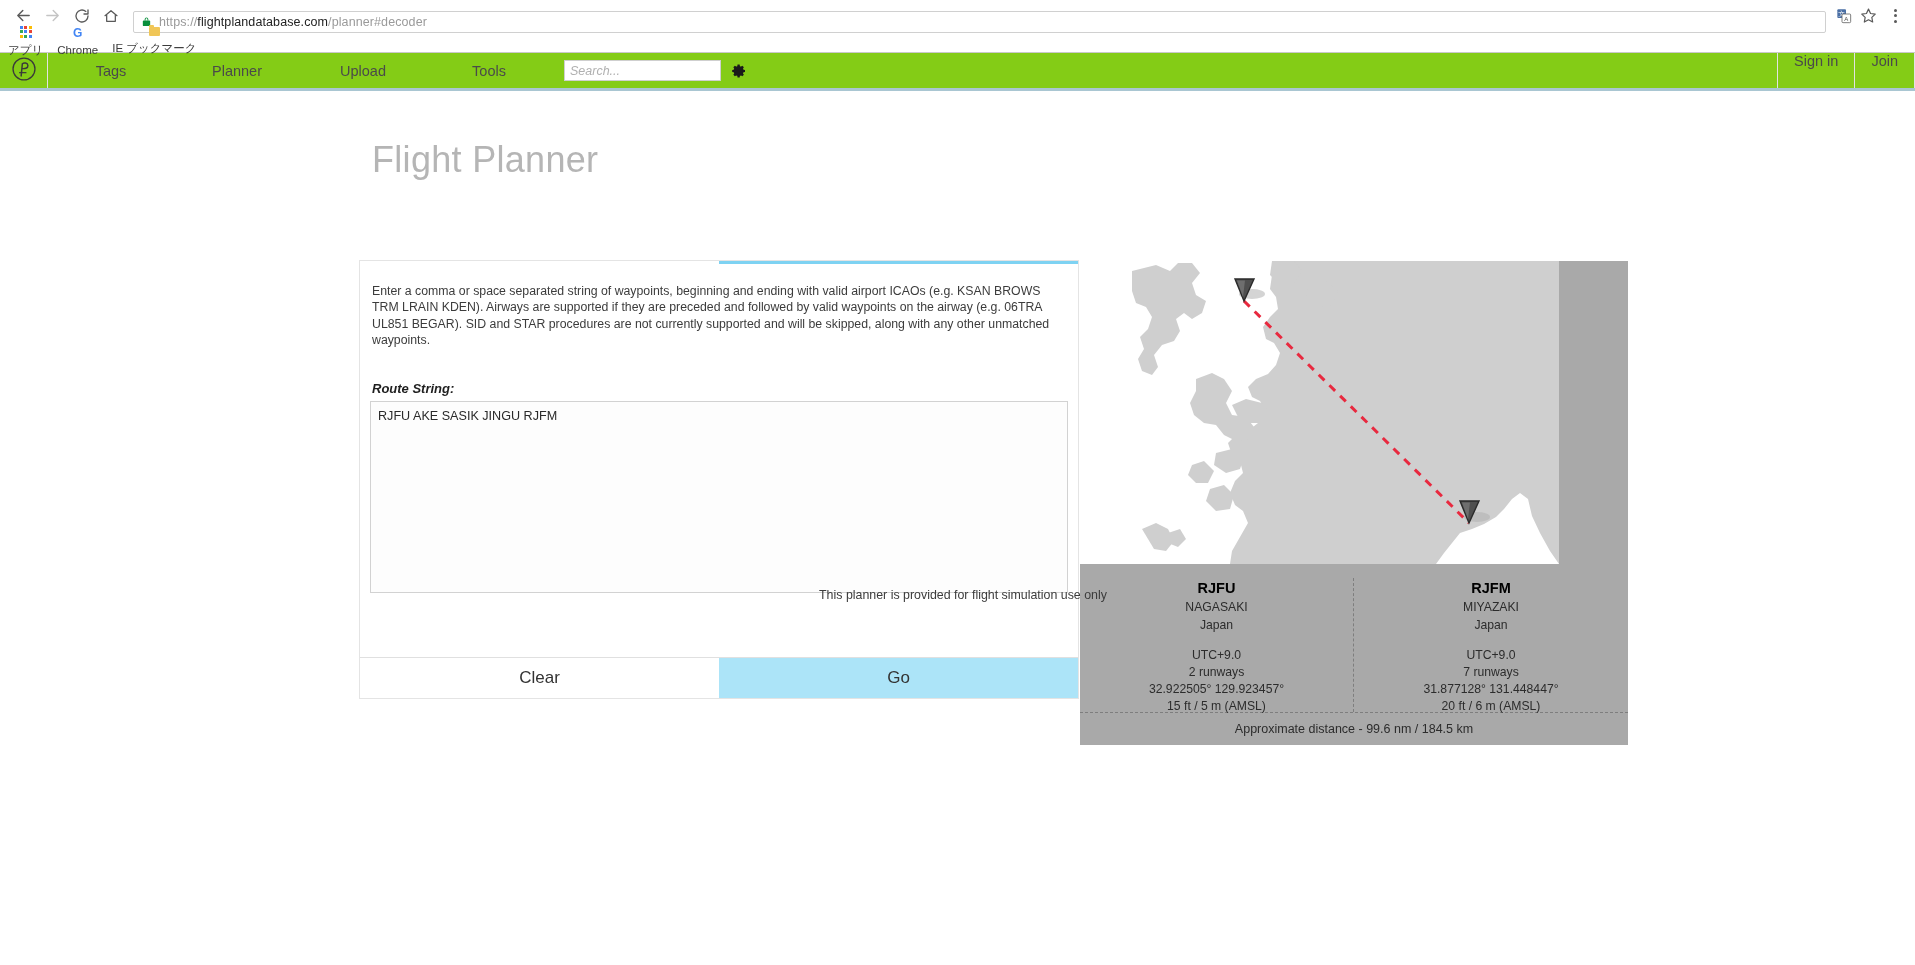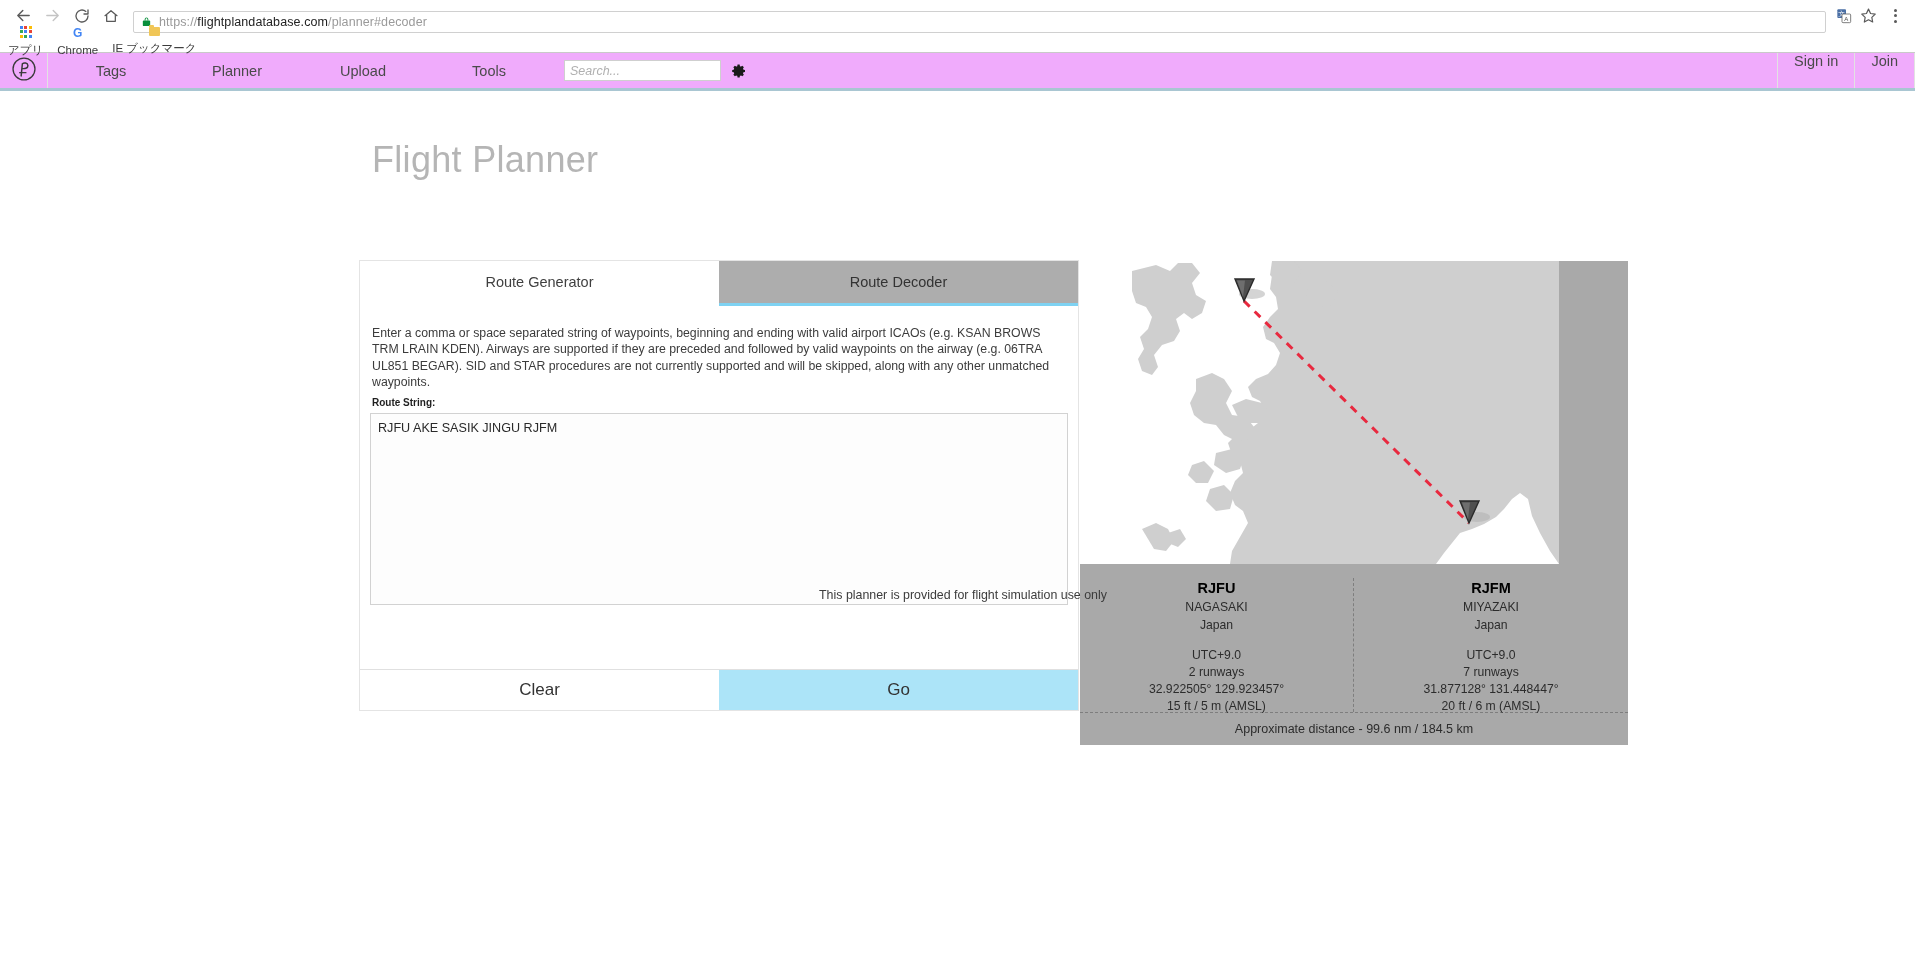--- a/index.html
+++ b/index.html
@@ -96,21 +96,21 @@
     position: relative;
   }
   .folder-ico:before {
     content: ""; position: absolute; left: 0; top: -2px;
     width: 5px; height: 2px; background: #f0c657; border-radius: 1px 1px 0 0;
   }
 
   
   #site-nav {
     height: 38px;
-    background: #f0abfc;
+    background: #84cc16;
     border-bottom: 3px solid #a9c6d2;
     display: flex;
     align-items: stretch;
   }
   #logo-cell {
     width: 48px;
     display: flex; align-items: center; justify-content: center;
     border-right: 1px solid #e2e2e2;
   }
   #nav-left { display: flex; align-items: stretch; }
@@ -187,25 +187,26 @@
   #tab-underline .ul-right { flex: 1 1 50%; background: #7ed2f2; }
 
   #card-body { padding: 19px 10px 0 10px; }
   #instructions {
     font-size: 12.3px;
     line-height: 16.4px;
     color: #3c3c3c;
     padding: 0 2px;
   }
   #route-label {
-    margin-top: 6px;
-    font-size: 10px;
+    margin-top: 32px;
+    font-size: 13px;
     font-weight: bold;
     color: #1f1f1f;
     padding-left: 2px;
+    font-style: italic;
   }
   #route-textarea-wrap {
     margin-top: 5px;
     position: relative;
   }
   #route-textarea {
     width: 698px;
     height: 192px;
     border: 1px solid #d2d2d2;
     background: #fdfdfd;
@@ -421,28 +422,20 @@
       </div>
   </div>
 </div>
 
 <div id="page">
 
   <div id="page-title">Flight Planner</div>
 
   <div id="planner-card">
 
-    <div id="tabs">
-      <div class="tab active">
-        <span>Route Generator</span>
-      </div>
-      <div class="tab inactive">
-        <span>Route Decoder</span>
-      </div>
-    </div>
     <div id="tab-underline">
       <div class="ul-left"></div>
       <div class="ul-right"></div>
     </div>
 
     <div id="card-body">
       <div id="instructions">Enter a comma or space separated string of waypoints, beginning and ending with valid airport ICAOs (e.g. KSAN BROWS TRM LRAIN KDEN). Airways are supported if they are preceded and followed by valid waypoints on the airway (e.g. 06TRA UL851 BEGAR). SID and STAR procedures are not currently supported and will be skipped, along with any other unmatched waypoints.</div>
       <div id="route-label">Route String:</div>
       <div id="route-textarea-wrap">
         <textarea id="route-textarea" placeholder="" style="">RJFU AKE SASIK JINGU RJFM</textarea>

